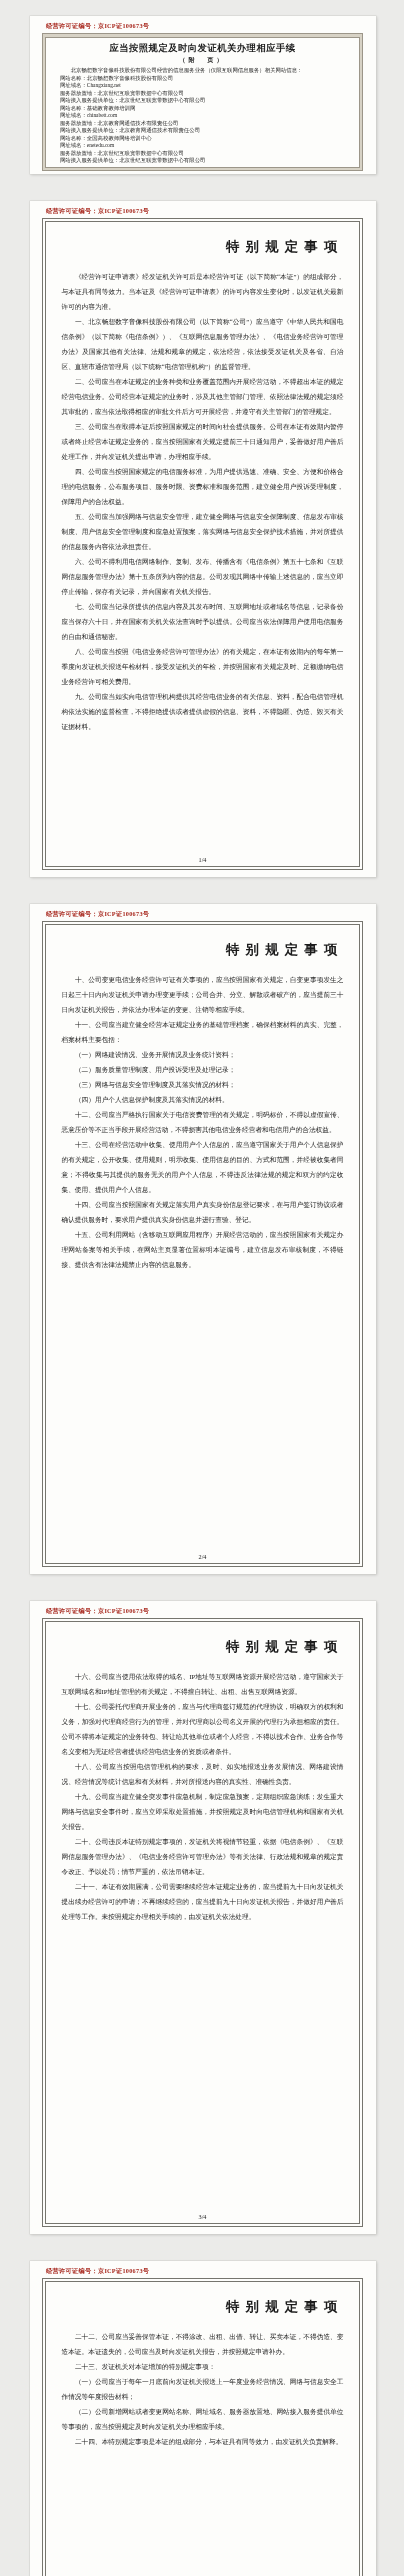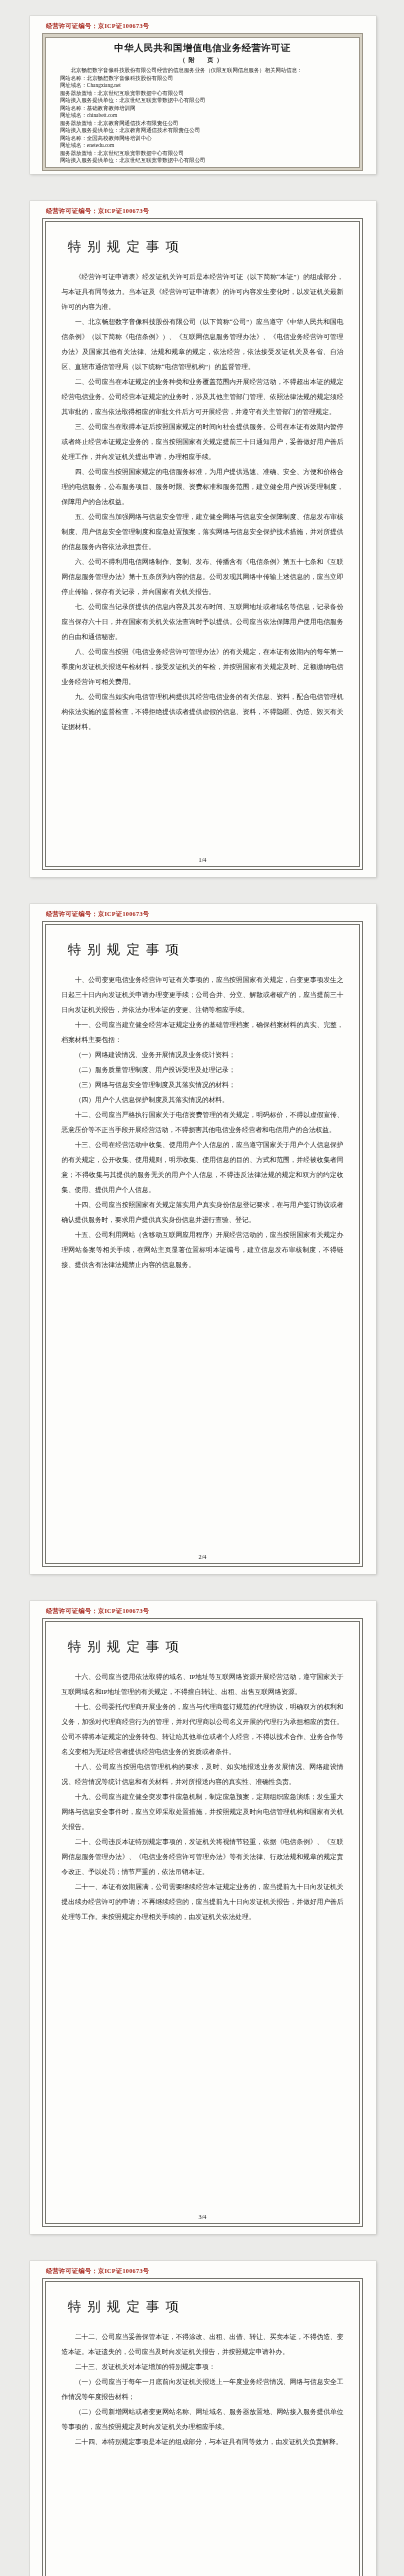--- a/index.html
+++ b/index.html
@@ -73,22 +73,22 @@
     height:100%;
     box-sizing:border-box;
     padding:8.2px 15.5px 20.6px;
   }
   .p1{height:676px;}
   .p2{height:670px;}
   .p3{height:633px;}
   .p4{height:602px;}
   .prov-title{
     font-size:13.4px;
-    font-weight:normal;
-    text-align:left;
+    font-weight:bold;
+    text-align:right;
     letter-spacing:6.2px;
     text-indent:6.2px;
     margin:7.2px 0 13.4px;
   }
   .prov-body{font-size:6.7px;line-height:15px;text-align:justify;}
   .prov-body p{margin:0;text-indent:2em;}
   .prov-body p.sub{text-indent:2em;}
   .pageno{
     position:absolute;
     bottom:13.4px;
@@ -102,21 +102,21 @@
 <body>
 
 <div class="canvas">
 
   <section class="page cert">
     <div class="lic-header">
       <span>经营许可证编号：</span><span>京ICP证100673号</span>
     </div>
     <div class="frame">
       <div class="frame-inner">
-        <h1 class="cert-title">中华人民共和国增值电信业务经营许可证</h1>
+        <h1 class="cert-title">应当按照规定及时向发证机关办理相应手续</h1>
         <div class="cert-subtitle">（附　页）</div>
         <div class="cert-body">
           <p class="cert-intro">北京畅想数字音像科技股份有限公司经营的信息服务业务（仅限互联网信息服务）相关网站信息：</p>
           <div class="cert-line"><span>网站名称：</span><span>北京畅想数字音像科技股份有限公司</span></div>
           <div class="cert-line"><span>网址域名：</span><span>Changxiang.net</span></div>
           <div class="cert-line"><span>服务器放置地：</span><span>北京世纪互联宽带数据中心有限公司</span></div>
           <div class="cert-line"><span>网站接入服务提供单位：</span><span>北京世纪互联宽带数据中心有限公司</span></div>
           <div class="cert-line"><span>网站名称：</span><span>基础教育教师培训网</span></div>
           <div class="cert-line"><span>网址域名：</span><span>chinabett.com</span></div>
           <div class="cert-line"><span>服务器放置地：</span><span>北京教育网通信技术有限责任公司</span></div>

